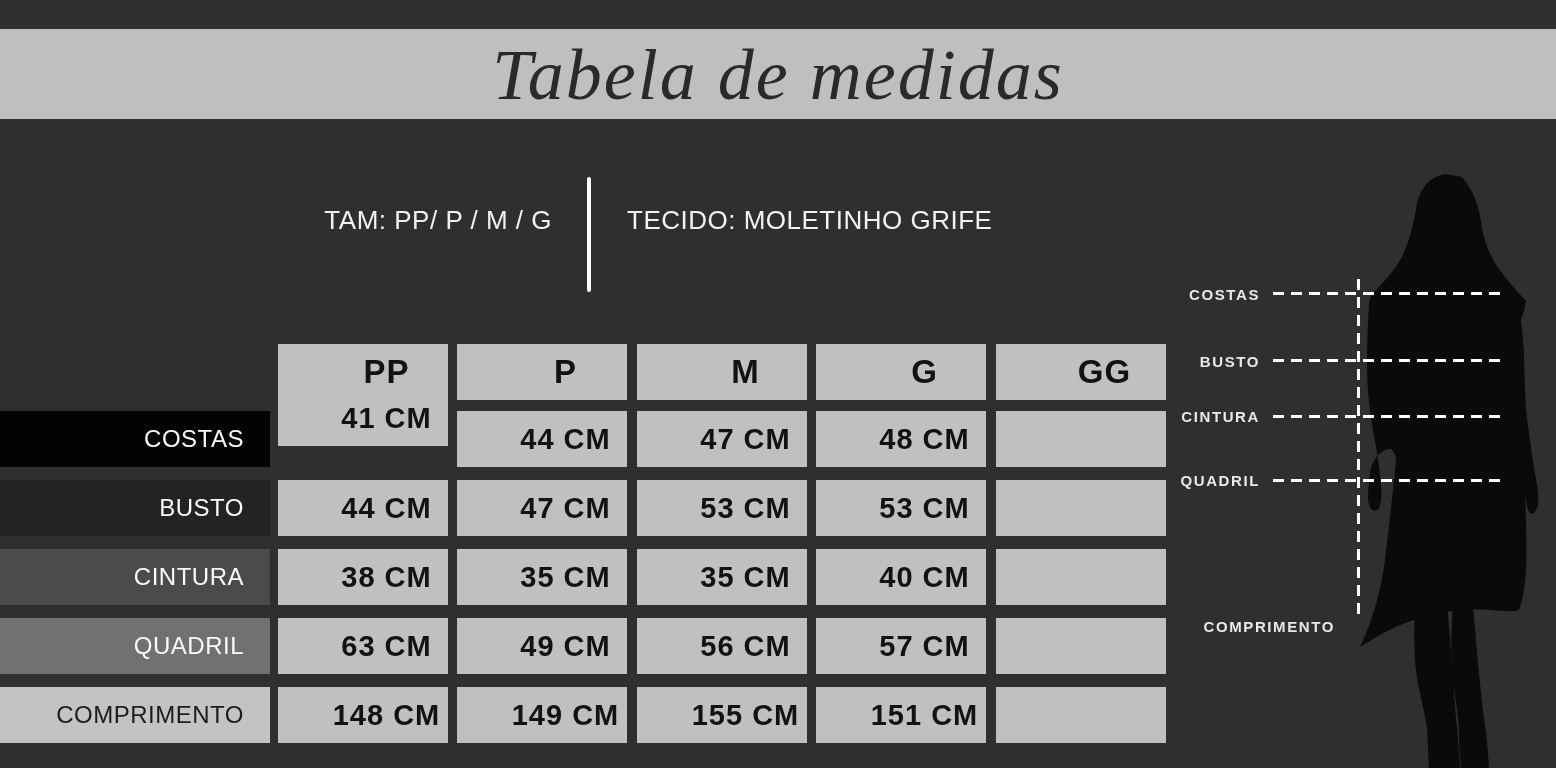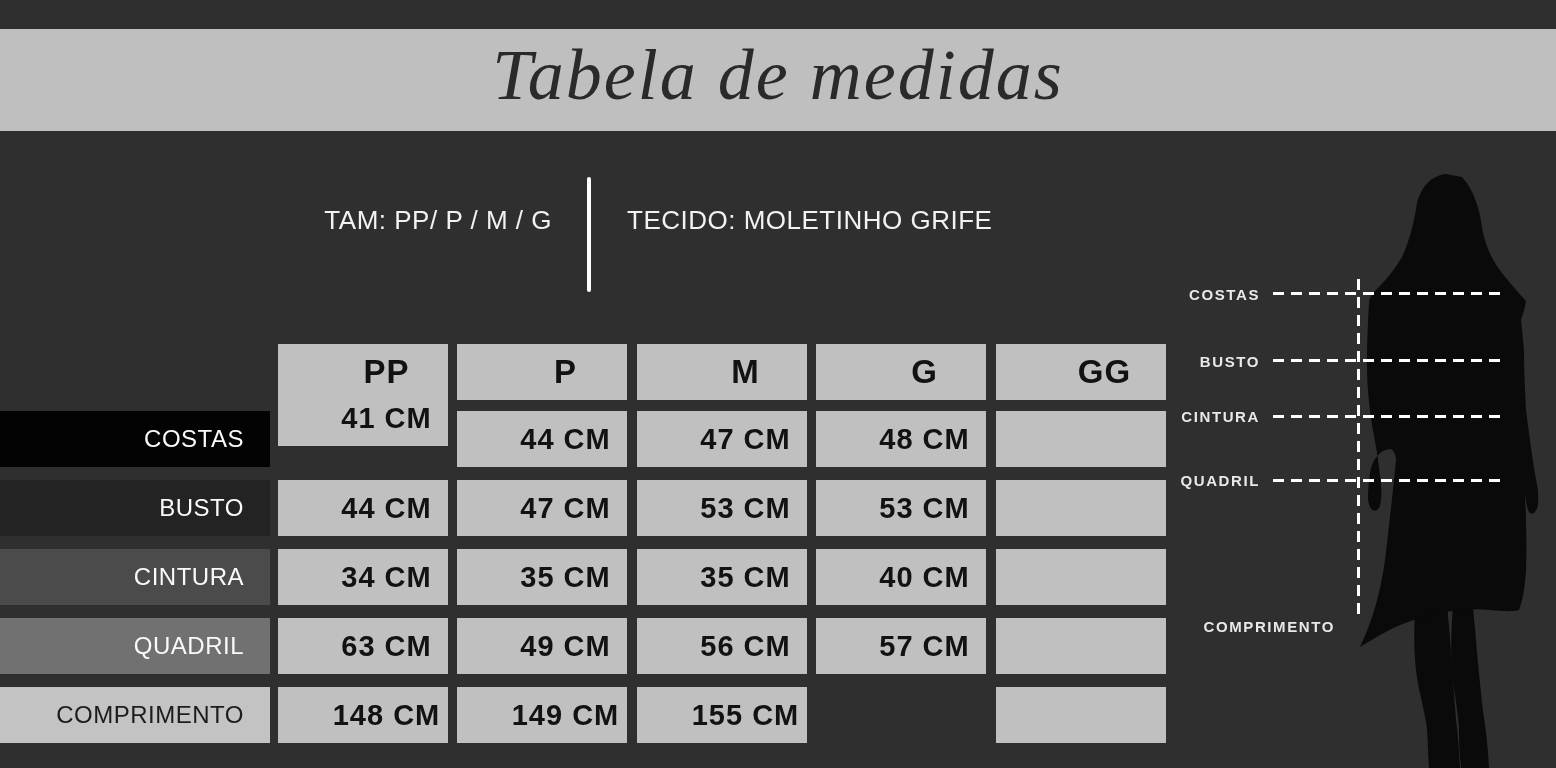--- a/index.html
+++ b/index.html
@@ -5,21 +5,21 @@
   html,body{margin:0;padding:0;}
   #stage{
     position:relative;
     width:1556px;height:768px;
     background:#2f2f30;
     overflow:hidden;
     font-family:"Liberation Sans", sans-serif;
   }
   
   .banner{
-    position:absolute;left:0;top:29px;width:1556px;height:102px;
+    position:absolute;left:0;top:29px;width:1556px;height:90px;
     background:#bfbfbf;
   }
   .banner-title{
     position:absolute;left:0;top:0;width:100%;height:89px;
     line-height:92px;text-align:center;
     font-family:"Liberation Serif", serif;
     font-style:italic;font-weight:400;
     font-size:72px;color:#2a2a2a;letter-spacing:2px;
   }
   
@@ -94,37 +94,38 @@
   <div class="data-cell" style="left:996px;top:411px"></div>
 
   <div class="row-label" style="top: 480px; background-color: rgb(35, 35, 36);">BUSTO</div>
   <div class="data-cell" style="left:278px;top:480px">44 CM</div>
   <div class="data-cell" style="left:457px;top:480px">47 CM</div>
   <div class="data-cell" style="left:637px;top:480px">53 CM</div>
   <div class="data-cell" style="left:816px;top:480px">53 CM</div>
   <div class="data-cell" style="left:996px;top:480px"></div>
 
   <div class="row-label" style="top: 549px; background-color: rgb(75, 75, 75);">CINTURA</div>
-  <div class="data-cell" style="left:278px;top:549px">34 CM</div>
+  <div class="data-cell" style="left:278px;top:549px">38 CM</div>
   <div class="data-cell" style="left:457px;top:549px">35 CM</div>
   <div class="data-cell" style="left:637px;top:549px">35 CM</div>
   <div class="data-cell" style="left:816px;top:549px">40 CM</div>
   <div class="data-cell" style="left:996px;top:549px"></div>
 
   <div class="row-label" style="top: 618px; background-color: rgb(113, 113, 113);">QUADRIL</div>
   <div class="data-cell" style="left:278px;top:618px">63 CM</div>
   <div class="data-cell" style="left:457px;top:618px">49 CM</div>
   <div class="data-cell" style="left:637px;top:618px">56 CM</div>
   <div class="data-cell" style="left:816px;top:618px">57 CM</div>
   <div class="data-cell" style="left:996px;top:618px"></div>
 
   <div class="row-label dark" style="top: 687px; background-color: rgb(195, 195, 195);">COMPRIMENTO</div>
   <div class="data-cell" style="left:278px;top:687px">148 CM</div>
   <div class="data-cell" style="left:457px;top:687px">149 CM</div>
   <div class="data-cell" style="left:637px;top:687px">155 CM</div>
+  <div class="data-cell" style="left:816px;top:687px">151 CM</div>
   <div class="data-cell" style="left:996px;top:687px"></div>
 
   <svg class="silhouette" width="216" height="618" viewBox="0 0 216 618" aria-hidden="true">
     <g fill="#0a0a0b">
       <path d="M75,460 C73,496 75,522 80,543 C83,557 86,569 87,579 C88,593 88,606 89,618 L120,618 C119,600 118,585 116,569 C114,545 112,515 110,488 C109,477 108,465 107,454 Z"></path>
       <path d="M113,454 C110,494 111,522 115,545 C117,560 119,572 119,582 C119,596 120,608 121,618 L149,618 C148,598 146,580 143,561 C140,534 137,504 135,478 C134,469 133,456 132,448 Z"></path>
       <path d="M105,24 C91,26 81,37 77,53 C74,72 70,90 62,107 C54,121 44,132 35,141 C31,145 29,149 29,154 C28,170 27,192 27,214 C27,240 30,264 34,286 C37,302 39,316 40,326 C42,340 42,352 39,358 C35,364 29,360 28,349 C28,338 29,328 31,318 C35,305 43,299 51,299 C54,301 56,305 56,310 C53,342 49,376 45,410 C41,440 33,470 20,497 C35,488 50,478 68,472 C95,462 125,457 150,460 C162,461 172,462 179,460 C183,450 185,436 186,420 C187,394 186,368 185,342 C186,352 187,358 189,362 C193,366 197,362 198,354 C199,344 197,334 195,324 C192,306 189,284 186,260 C185,240 184,220 184,202 C183,190 182,178 181,170 C183,164 185,158 186,151 C176,140 167,130 159,119 C151,108 145,94 142,78 C140,60 134,40 122,27 Z"></path>
     </g>
   </svg>
 

